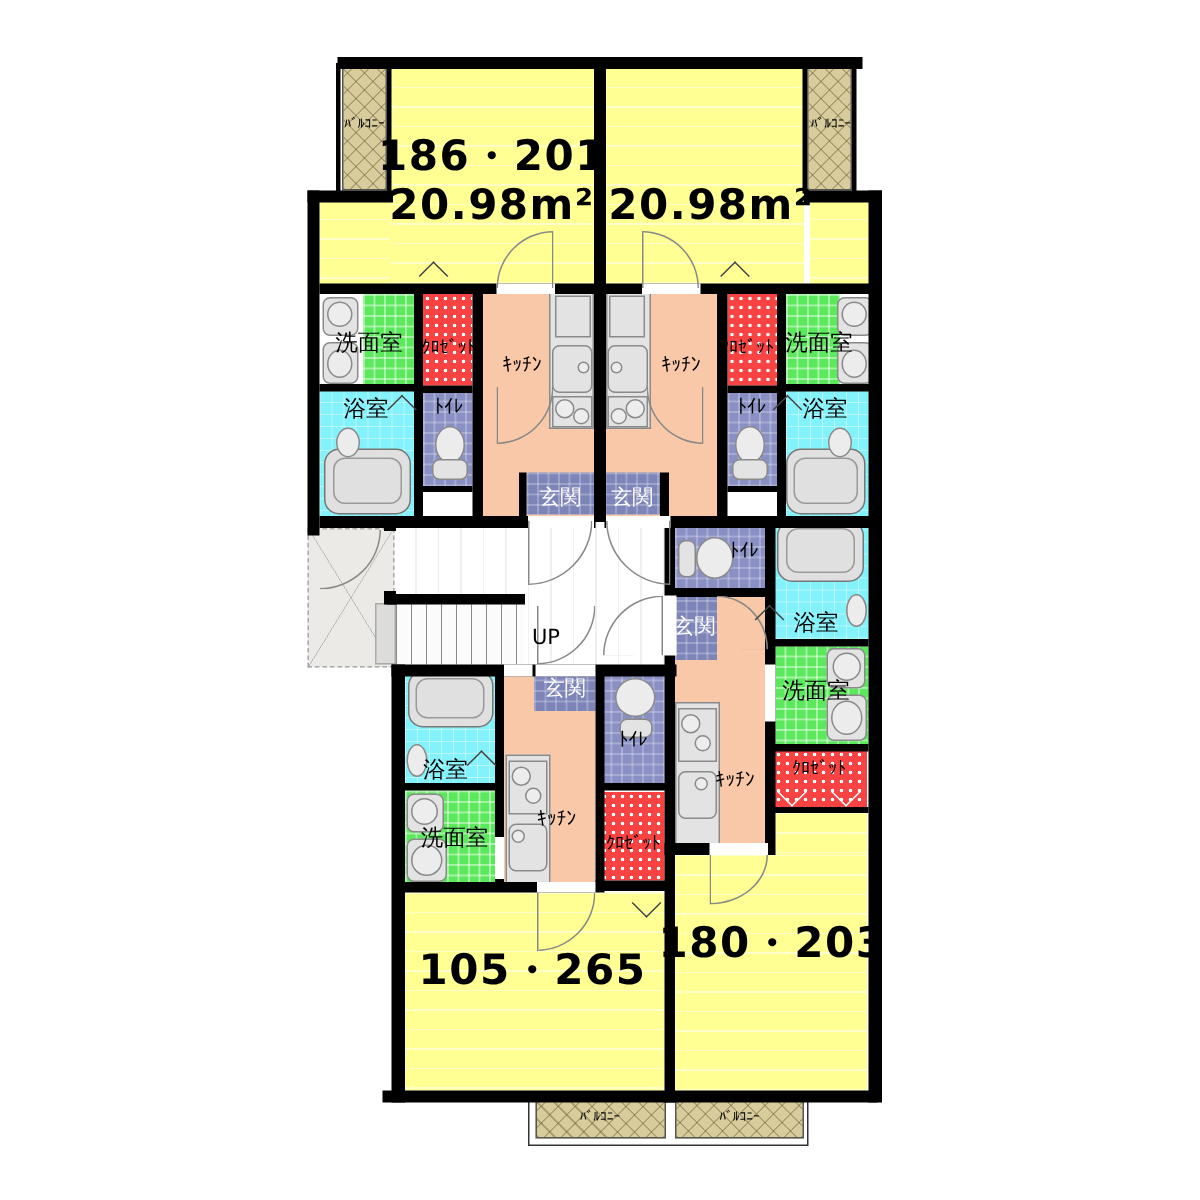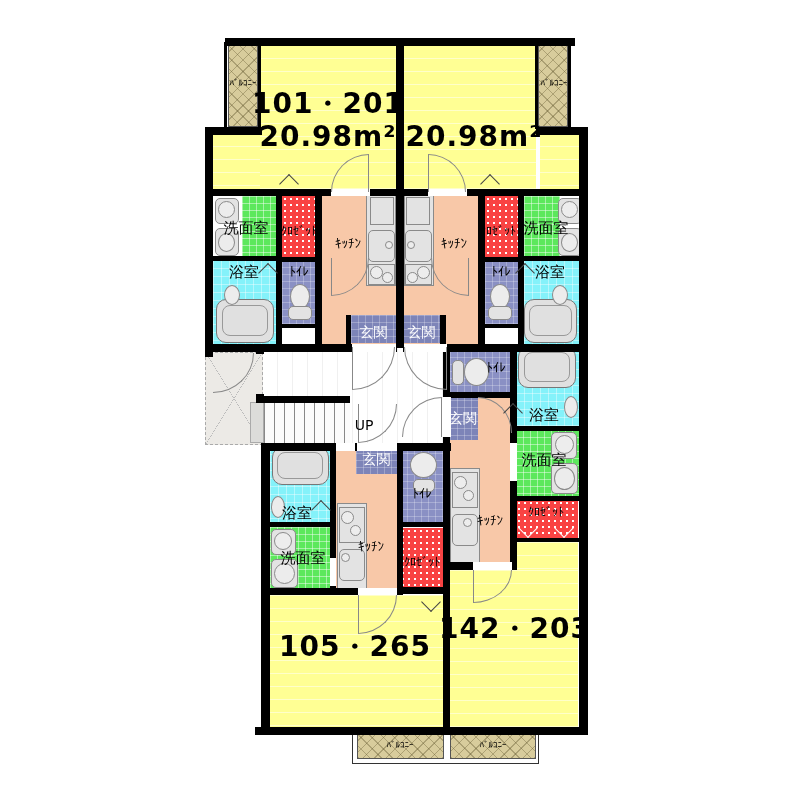--- a/index.html
+++ b/index.html
@@ -223,24 +223,24 @@
   <div class="a v vu" style="left:282px;top:177px"></div>
   <div class="a v vu" style="left:483px;top:177px"></div>
   <div class="a v vu" style="left:261px;top:266px"></div>
   <div class="a v vu" style="left:518px;top:266px"></div>
   <div class="a v vu" style="left:506px;top:406px"></div>
   <div class="a v vu" style="left:314px;top:503px"></div>
   <div class="a v vd" style="left:424px;top:595px"></div>
   <div class="a v vd vw" style="left:521px;top:521px"></div>
   <div class="a v vd vw" style="left:557px;top:521px"></div>
 
-  <div class="a t fs28" style="left:236px;top:89px;width:184px;height:30px">101・201</div>
+  <div class="a t fs28" style="left:236px;top:89px;width:184px;height:30px">186・201</div>
   <div class="a t fs28" style="left:236px;top:122px;width:184px;height:30px">20.98m²</div>
   <div class="a t fs28" style="left:382px;top:122px;width:184px;height:30px">20.98m²</div>
-  <div class="a t fs28" style="left:423px;top:614px;width:184px;height:30px">142・203</div>
+  <div class="a t fs28" style="left:423px;top:614px;width:184px;height:30px">180・203</div>
   <div class="a t fs28" style="left:263px;top:632px;width:184px;height:30px">105・265</div>
 
   <div class="a t fs15" style="left:214px;top:220px;width:64px;height:16px">洗面室</div>
   <div class="a t fs15" style="left:514px;top:220px;width:64px;height:16px">洗面室</div>
   <div class="a t fs15" style="left:512px;top:452px;width:64px;height:16px">洗面室</div>
   <div class="a t fs15" style="left:272px;top:550px;width:62px;height:16px">洗面室</div>
   <div class="a t fs15" style="left:218px;top:264px;width:52px;height:16px">浴室</div>
   <div class="a t fs15" style="left:524px;top:264px;width:52px;height:16px">浴室</div>
   <div class="a t fs15" style="left:518px;top:407px;width:52px;height:16px">浴室</div>
   <div class="a t fs15" style="left:271px;top:505px;width:52px;height:16px">浴室</div>

